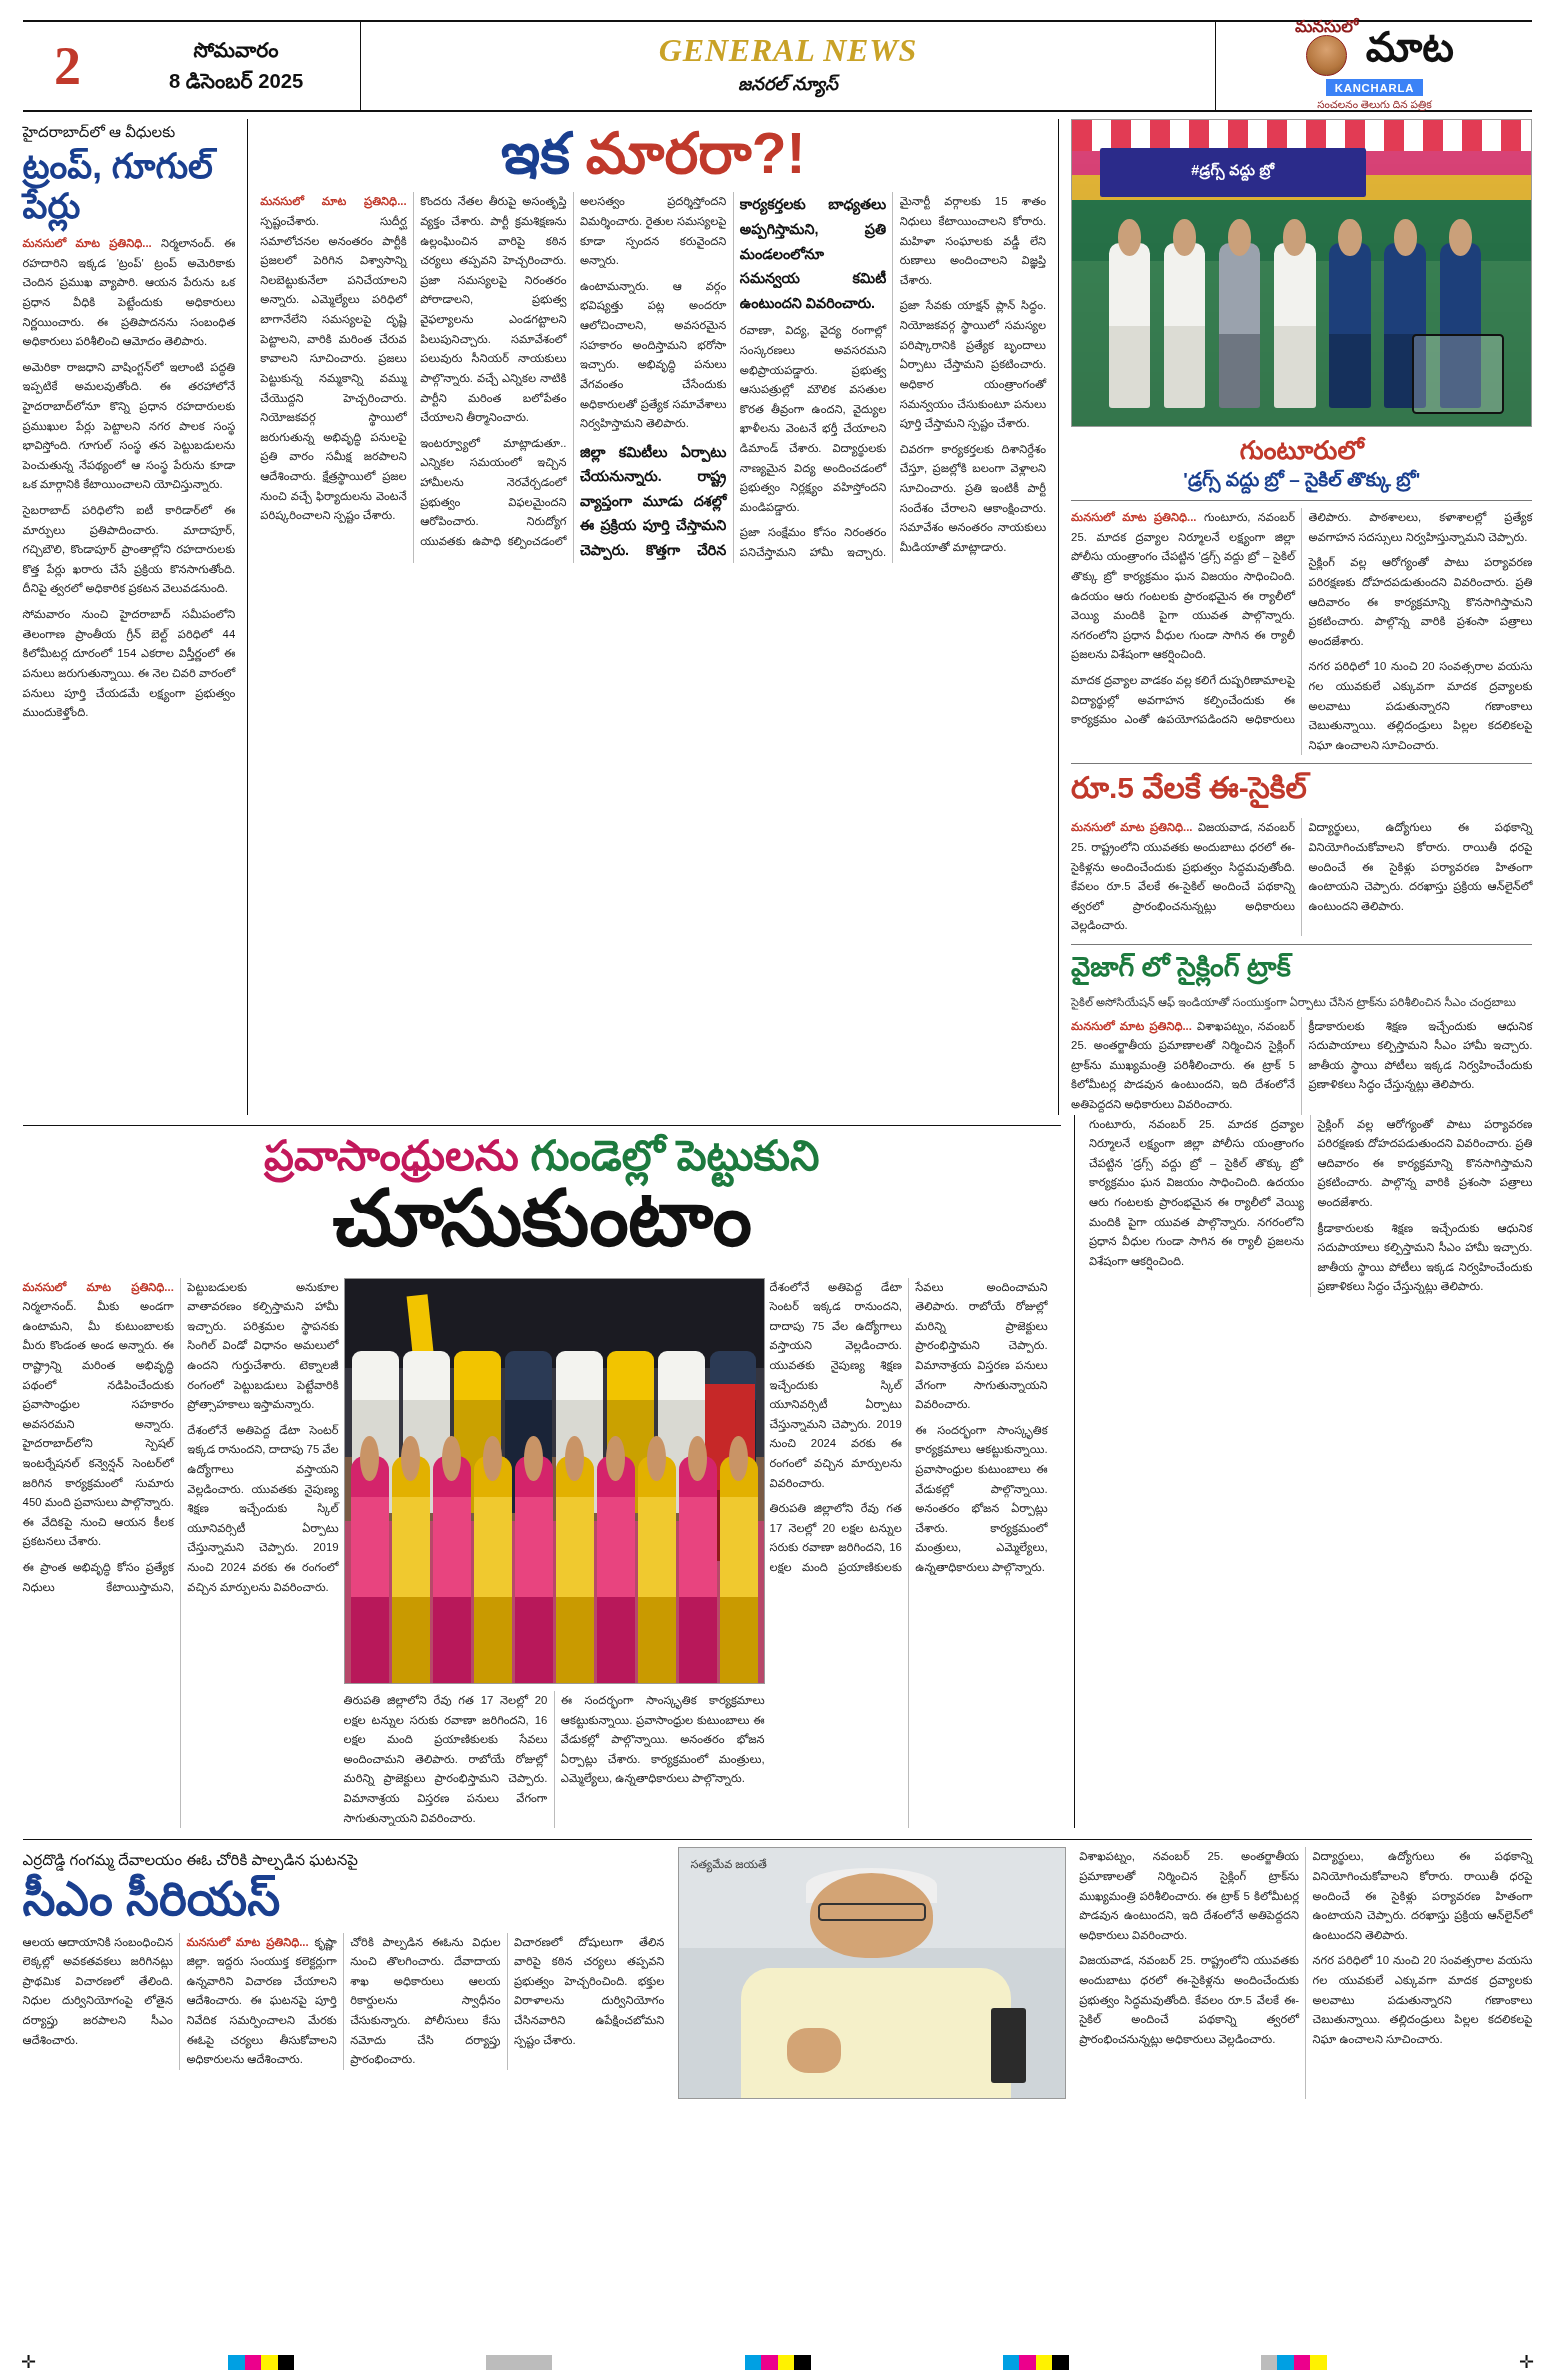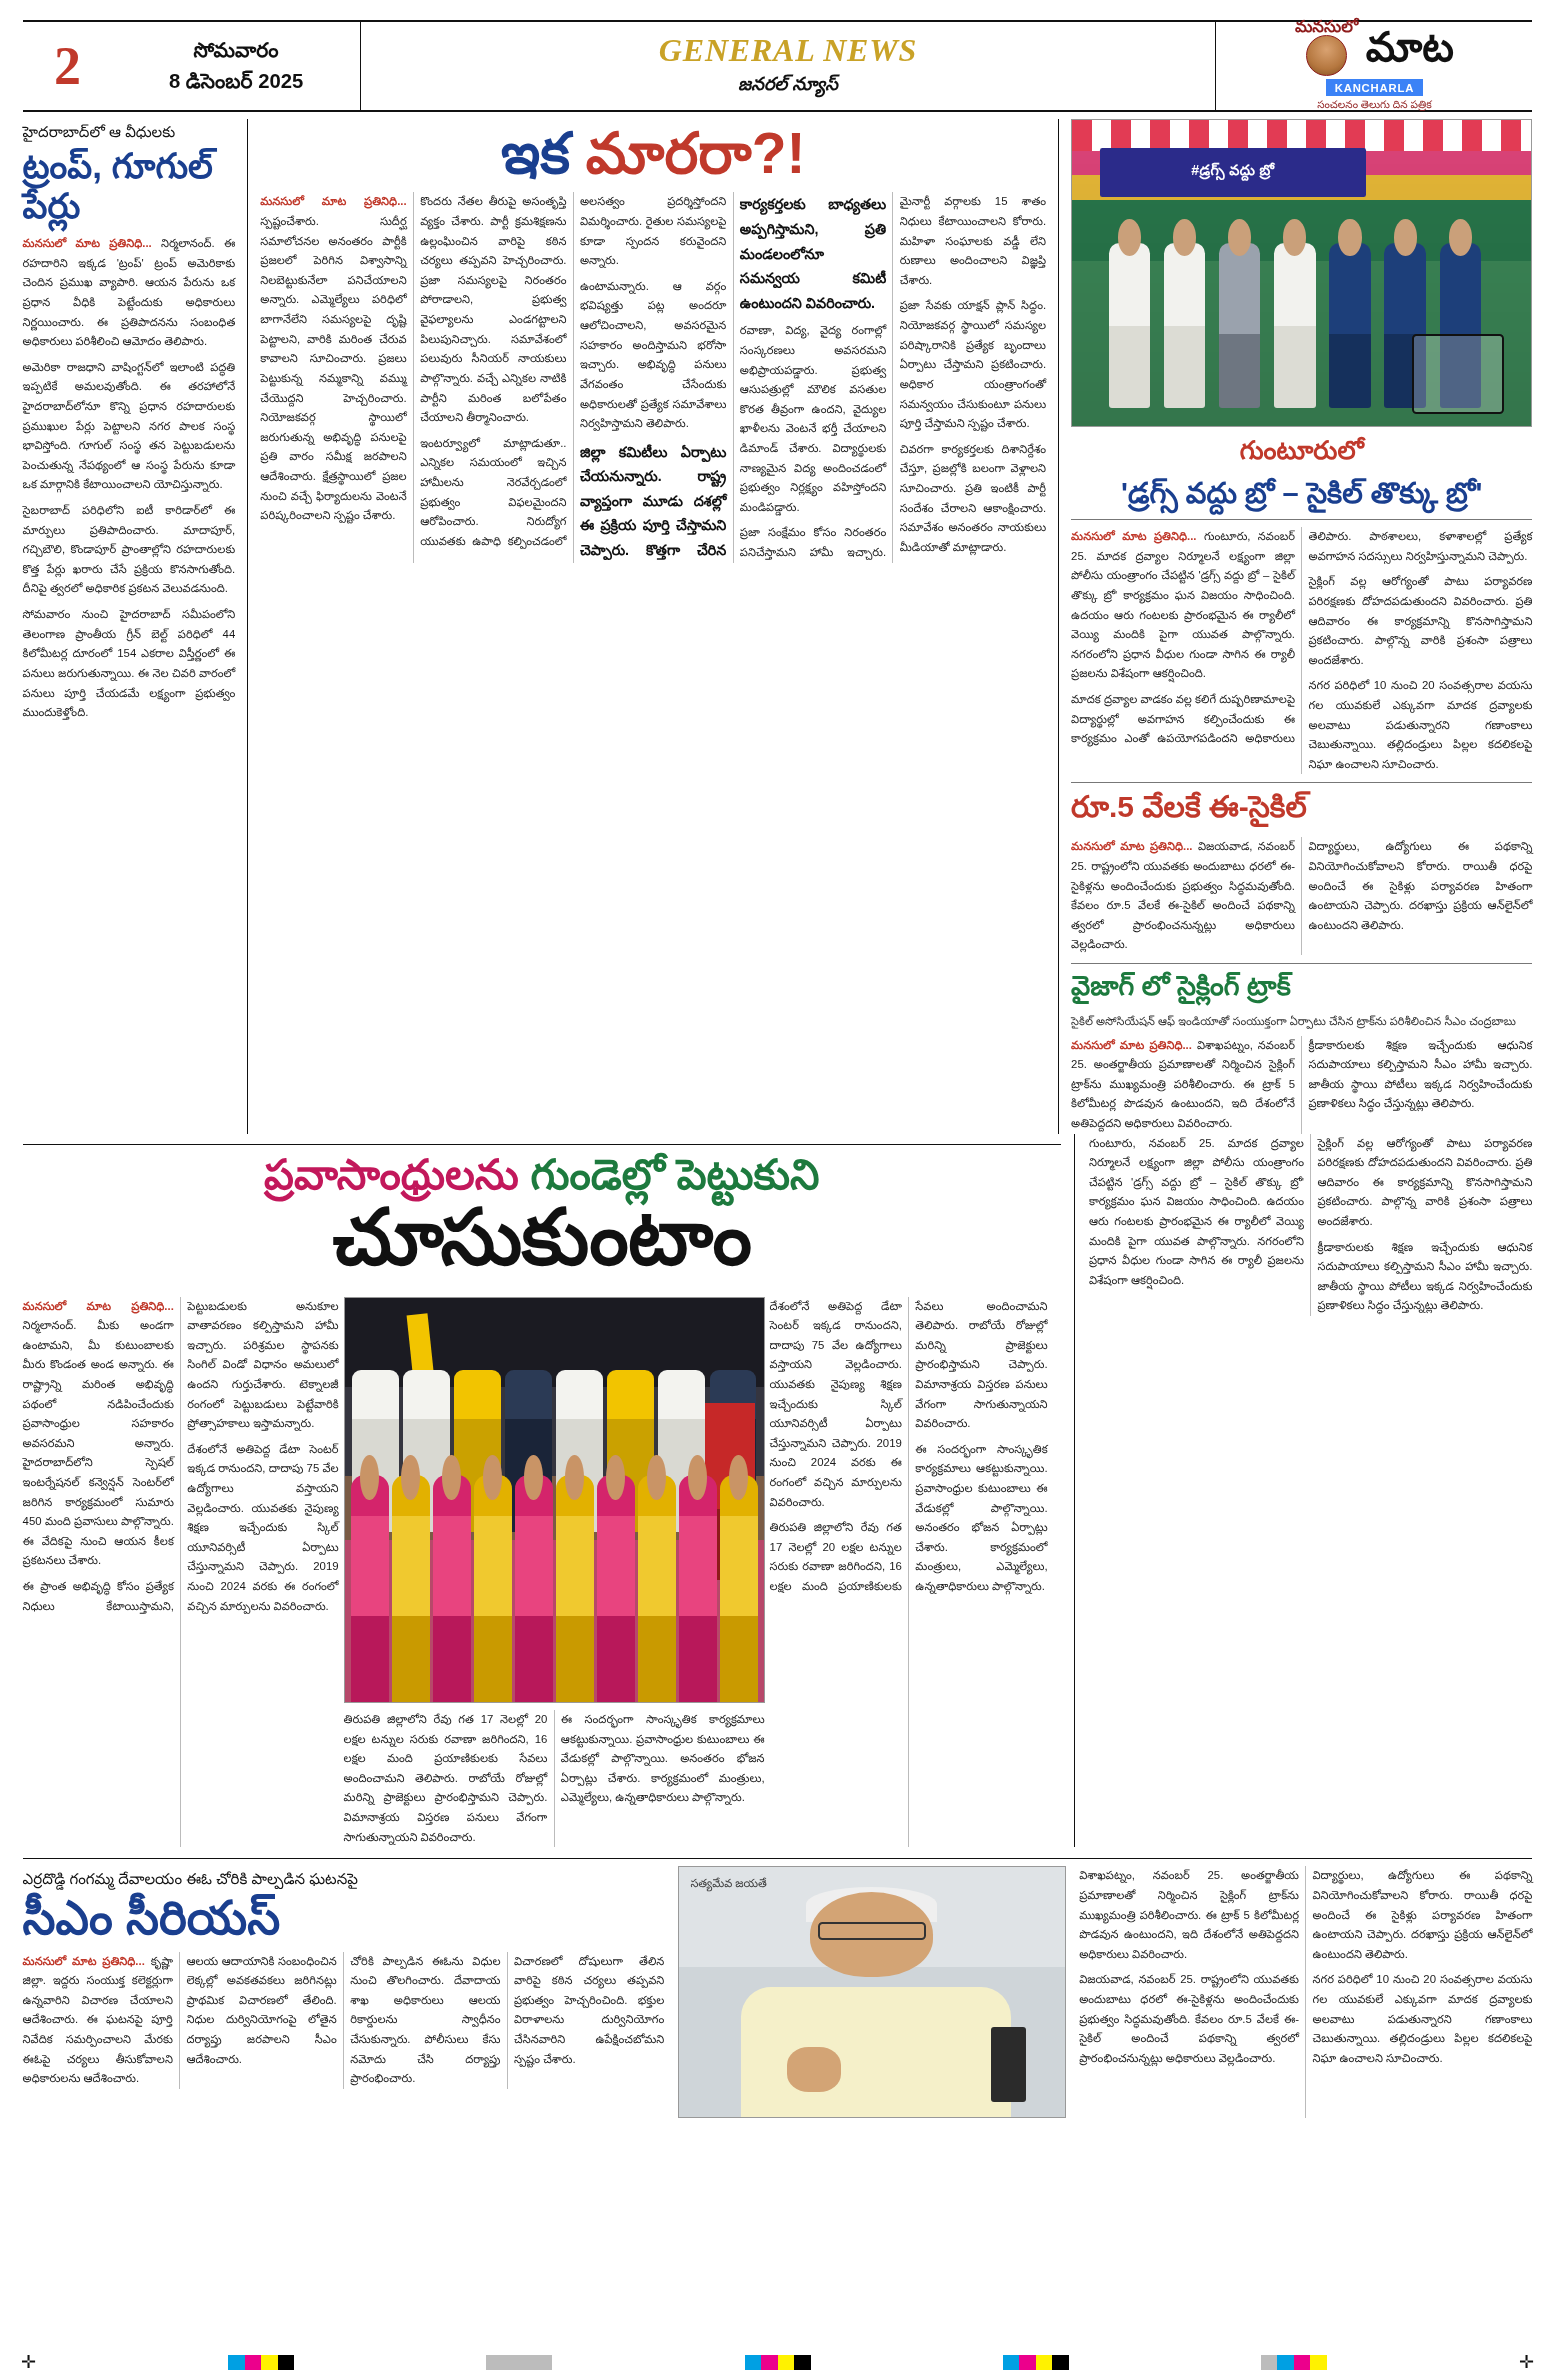--- a/index.html
+++ b/index.html
@@ -373,21 +373,21 @@
         <div class="person p-grey" style="left:32%;"></div>
         <div class="person p-white" style="left:44%;"></div>
         <div class="person p-blue" style="left:56%;"></div>
         <div class="person p-blue" style="left:68%;"></div>
         <div class="person p-blue" style="left:80%;"></div>
         <div class="cycle"></div>
       </div>
 
       <div class="photo-title" style="margin-top:7.5px;">
         <div class="title-red-big" style="font-size:25.6px;">గుంటూరులో</div>
-        <div class="title-blue-big" style="font-size:29px;margin-top:11px;">'డ్రగ్స్ వద్దు బ్రో – సైకిల్ తొక్కు బ్రో'</div>
+        <div class="title-blue-big" style="font-size:19px;margin-top:4px;">'డ్రగ్స్ వద్దు బ్రో – సైకిల్ తొక్కు బ్రో'</div>
       </div>
 
       <div class="thin-rule"></div>
 
       <div class="body-text cols2">
         <p><span class="lead-tag">మనసులో మాట ప్రతినిధి...</span>
            <span>గుంటూరు, నవంబర్ 25. మాదక ద్రవ్యాల నిర్మూలనే లక్ష్యంగా జిల్లా పోలీసు యంత్రాంగం చేపట్టిన 'డ్రగ్స్ వద్దు బ్రో – సైకిల్ తొక్కు బ్రో' కార్యక్రమం ఘన విజయం సాధించింది. ఉదయం ఆరు గంటలకు ప్రారంభమైన ఈ ర్యాలీలో వెయ్యి మందికి పైగా యువత పాల్గొన్నారు. నగరంలోని ప్రధాన వీధుల గుండా సాగిన ఈ ర్యాలీ ప్రజలను విశేషంగా ఆకర్షించింది.</span></p>
         <p>మాదక ద్రవ్యాల వాడకం వల్ల కలిగే దుష్పరిణామాలపై విద్యార్థుల్లో అవగాహన కల్పించేందుకు ఈ కార్యక్రమం ఎంతో ఉపయోగపడిందని అధికారులు తెలిపారు. పాఠశాలలు, కళాశాలల్లో ప్రత్యేక అవగాహన సదస్సులు నిర్వహిస్తున్నామని చెప్పారు.</p>
         <p>సైక్లింగ్ వల్ల ఆరోగ్యంతో పాటు పర్యావరణ పరిరక్షణకు దోహదపడుతుందని వివరించారు. ప్రతి ఆదివారం ఈ కార్యక్రమాన్ని కొనసాగిస్తామని ప్రకటించారు. పాల్గొన్న వారికి ప్రశంసా పత్రాలు అందజేశారు.</p>
         <p>నగర పరిధిలో 10 నుంచి 20 సంవత్సరాల వయసు గల యువకులే ఎక్కువగా మాదక ద్రవ్యాలకు అలవాటు పడుతున్నారని గణాంకాలు చెబుతున్నాయి. తల్లిదండ్రులు పిల్లల కదలికలపై నిఘా ఉంచాలని సూచించారు.</p>
@@ -480,23 +480,23 @@
       </div>
     </div>
   </div>
 
   <div class="sec-rule"></div>
   <div style="display:flex;gap:13.5px;">
     <div style="width:647px;">
       <div class="kicker">ఎర్రదొడ్డి గంగమ్మ దేవాలయం ఈఓ చోరికి పాల్పడిన ఘటనపై</div>
       <div style="font-size:47px;font-weight:bold;color:#1a3f8f;line-height:1.05;margin:4.5px 0 9px;">సీఎం సీరియస్</div>
       <div class="body-text cols4">
+        <p>ఆలయ ఆదాయానికి సంబంధించిన లెక్కల్లో అవకతవకలు జరిగినట్లు ప్రాథమిక విచారణలో తేలింది. నిధుల దుర్వినియోగంపై లోతైన దర్యాప్తు జరపాలని సీఎం ఆదేశించారు.</p>
         <p><span class="lead-tag">మనసులో మాట ప్రతినిధి...</span>
            <span>కృష్ణా జిల్లా. ఇద్దరు సంయుక్త కలెక్టర్లుగా ఉన్నవారిని విచారణ చేయాలని ఆదేశించారు. ఈ ఘటనపై పూర్తి నివేదిక సమర్పించాలని మేరకు ఈఓపై చర్యలు తీసుకోవాలని అధికారులను ఆదేశించారు.</span></p>
-        <p>ఆలయ ఆదాయానికి సంబంధించిన లెక్కల్లో అవకతవకలు జరిగినట్లు ప్రాథమిక విచారణలో తేలింది. నిధుల దుర్వినియోగంపై లోతైన దర్యాప్తు జరపాలని సీఎం ఆదేశించారు.</p>
         <p>చోరికి పాల్పడిన ఈఓను విధుల నుంచి తొలగించారు. దేవాదాయ శాఖ అధికారులు ఆలయ రికార్డులను స్వాధీనం చేసుకున్నారు. పోలీసులు కేసు నమోదు చేసి దర్యాప్తు ప్రారంభించారు.</p>
         <p>విచారణలో దోషులుగా తేలిన వారిపై కఠిన చర్యలు తప్పవని ప్రభుత్వం హెచ్చరించింది. భక్తుల విరాళాలను దుర్వినియోగం చేసినవారిని ఉపేక్షించబోమని స్పష్టం చేశారు.</p>
       </div>
     </div>
 
     <div style="width:391px;">
       <div class="photo ph-cm">
         <div class="plate">సత్యమేవ జయతే</div>
         <div class="hair"></div>
         <div class="head"></div>

